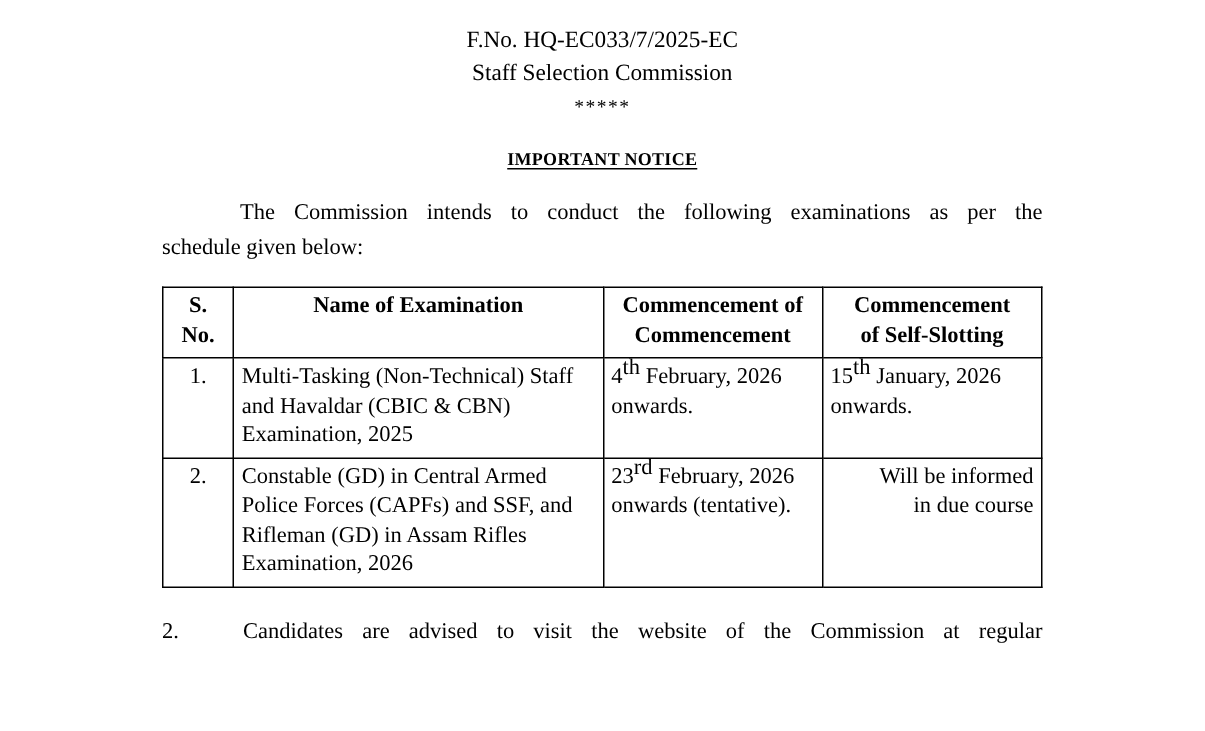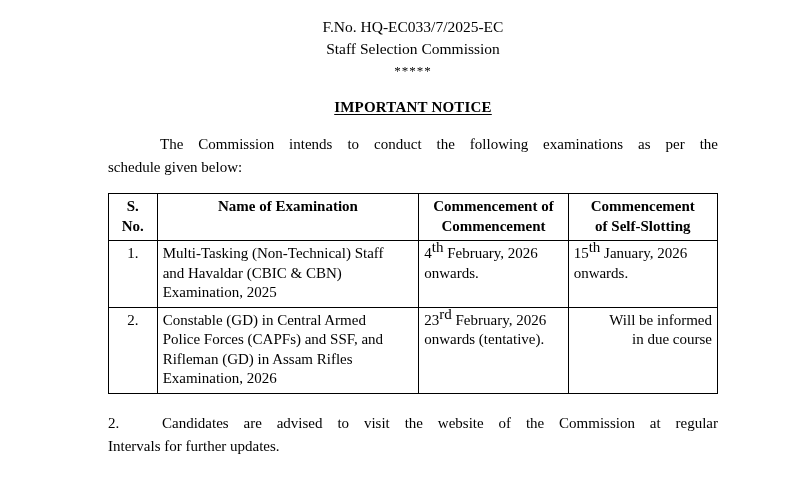--- a/index.html
+++ b/index.html
@@ -12,40 +12,40 @@
     background: #ffffff;
     font-family: "Liberation Serif", serif;
     color: #000000;
     overflow: hidden;
   }
   .page {
     position: relative;
     width: 803px;
     height: 487px;
     box-sizing: border-box;
-    padding: 16px 85px 0 108px;
+    padding: 16px 108px 0 108px;
   }
   .header-block {
     text-align: center;
     line-height: 1.45;
     font-size: 15.5px;
   }
   .header-line {
     display: block;
   }
   .stars {
     display: block;
     letter-spacing: 1px;
     font-size: 13px;
     margin-top: 1px;
   }
   .notice-title {
     text-align: center;
     font-weight: bold;
-    font-size: 15px;
+    font-size: 12px;
     margin-top: 18px;
     letter-spacing: 0.2px;
   }
   .notice-title span {
     text-decoration: underline;
     text-underline-offset: 2px;
   }
   .para {
     font-size: 15px;
     text-align: justify;
@@ -193,20 +193,20 @@
           <span>onwards (tentative).</span>
         </td>
         <td class="center-cell">
           <span>Will be informed</span><br>
           <span>in due course</span>
         </td>
       </tr>
     </tbody>
   </table>
 
-  <div class="para para-2 para-intro"><span class="num">2.</span><span class="gap"></span><span>Candidates are advised to visit the website of the Commission at regular</span><span class="second-line">Intervals for further updates.</span></div>
+  <div class="para para-2 para-intro"><span class="num">2.</span><span class="gap"></span><span>Candidates are advised to visit the website of the Commission at regular</span></div>
 
   <div class="signature">
     
     
   </div>
 
 </div>
 
 </body></html>

